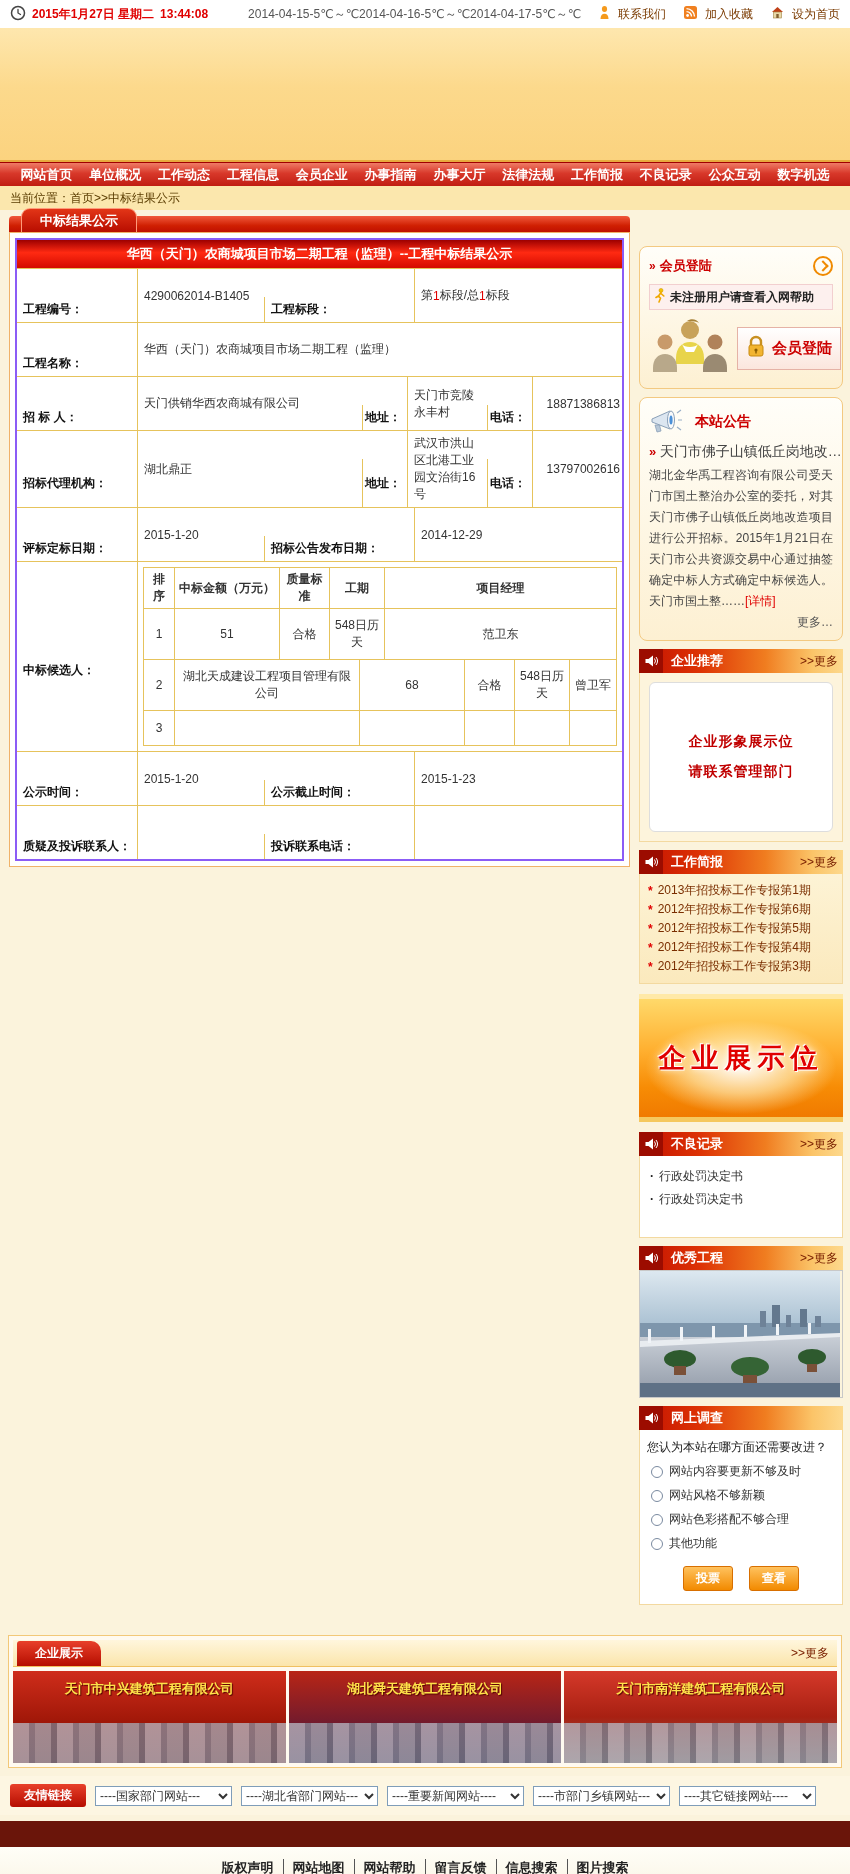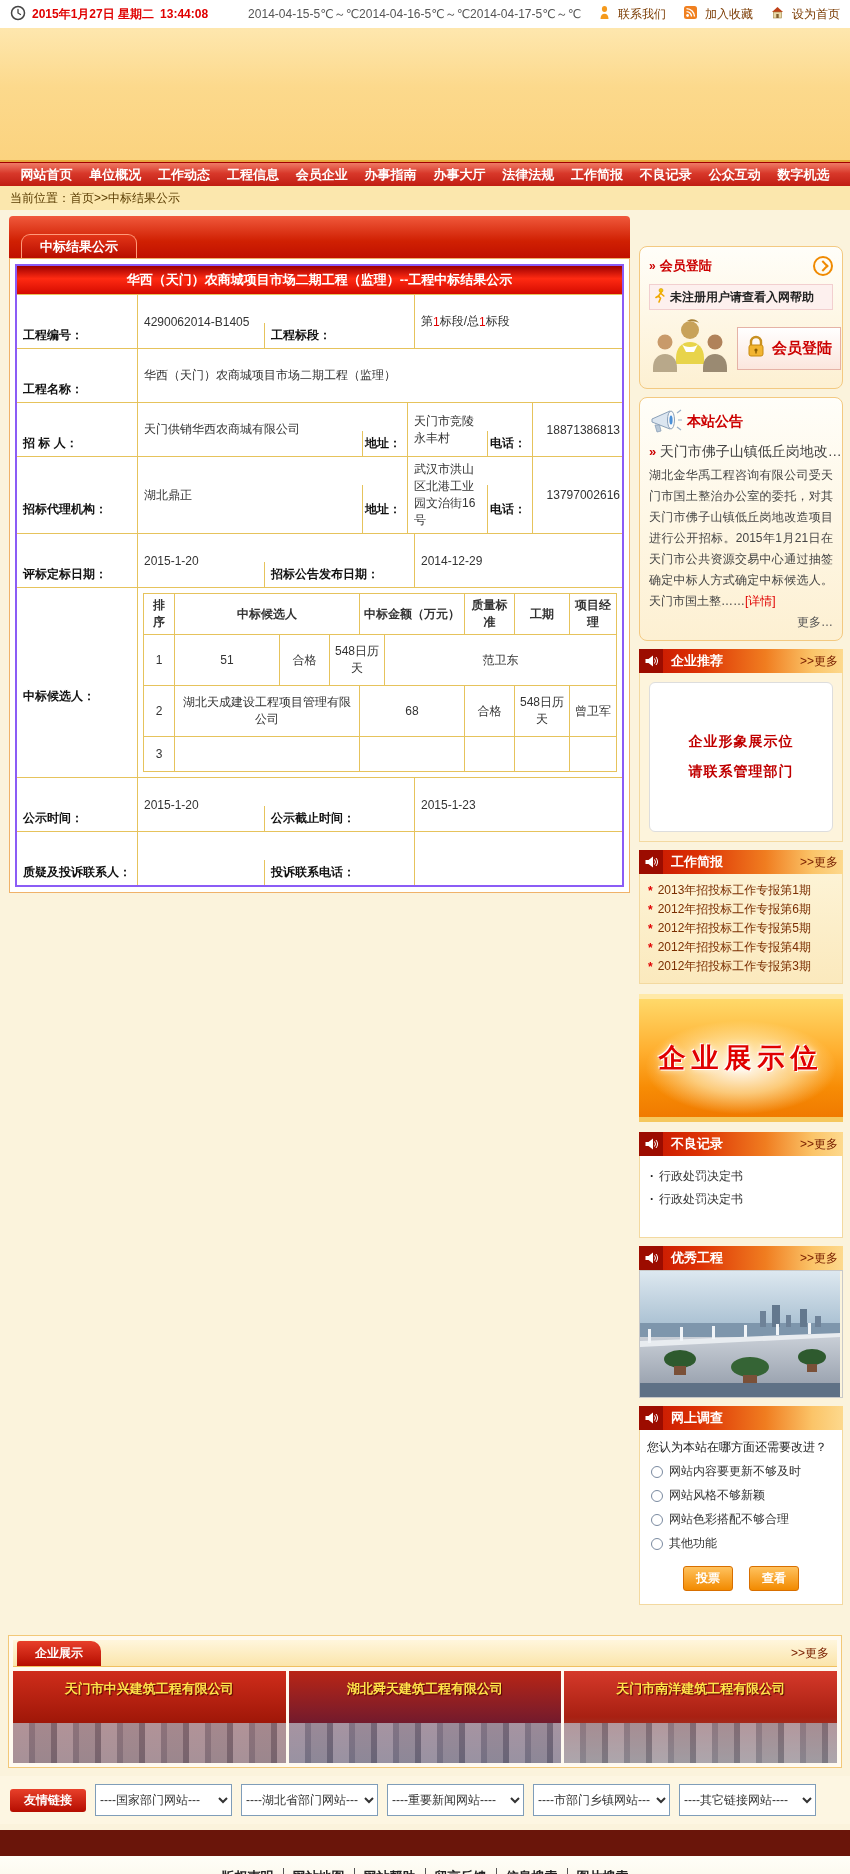--- a/index.html
+++ b/index.html
@@ -18,21 +18,21 @@
   .nav{height:24px;background:linear-gradient(180deg,#ef7b66 0%,#d8382a 45%,#c01d12 100%);border-top:1px solid #a00000;display:flex;align-items:center;justify-content:space-around;padding:0 12px;box-sizing:border-box;}
   .nav-item{color:#fff;font-weight:bold;font-size:13px;white-space:nowrap;cursor:pointer;}
   .crumb{height:24px;background:#fbe7ad;display:flex;align-items:center;padding:0 10px;color:#5a3c00;box-sizing:border-box;}
 
   
   .main{display:flex;gap:9px;padding:6px 8px 0 9px;align-items:flex-start;}
   .col-left{width:621px;flex:none;}
   .col-right{width:204px;flex:none;margin-top:30px;display:flex;flex-direction:column;}
 
   
-  .tabbar{height:42px;background:linear-gradient(180deg,#f0593c 0%,#d02002 60%,#c01000 100%);border-radius:4px 4px 0 0;display:flex;align-items:flex-end;padding-left:12px;}
+  .tabbar{height:16px;background:linear-gradient(180deg,#f0593c 0%,#d02002 60%,#c01000 100%);border-radius:4px 4px 0 0;display:flex;align-items:flex-end;padding-left:12px;}
   .tab{height:23px;background:linear-gradient(180deg,#e23517,#b80d00);border:1px solid #ff9a7a;border-bottom:none;border-radius:9px 9px 0 0;color:#fff;font-weight:bold;font-size:13px;display:flex;align-items:center;padding:0 18px;}
   .cbox{background:#fff;border:1px solid #f0b269;padding:5px;}
   .btable{border:2px solid #8b5cf6;}
   .t-title{height:28px;background:linear-gradient(180deg,#9d0000 0%,#ff2a12 45%,#d40b00 100%);color:#fff;font-weight:bold;font-size:13px;display:flex;align-items:center;justify-content:center;}
   .trow{display:flex;border-top:1px solid #e6c35c;background:#fff;}
   .tc{padding:4px 6px;box-sizing:border-box;display:flex;align-items:center;}
   .tc + .tc{border-left:1px solid #e6c35c;}
   .lbl{font-weight:bold;color:#111;margin-top:28px;}
   .red{color:#e00000;}
   .w120{width:120px;flex:none;} .w127{width:127px;flex:none;} .w150{width:150px;flex:none;}
@@ -54,21 +54,21 @@
   .login-head{display:flex;align-items:center;gap:4px;}
   .login-title{color:#cc0000;font-weight:bold;font-size:13px;}
   .prefix{color:#cc0000;font-weight:bold;}
   .circle-arrow{margin-left:auto;width:16px;height:16px;border:2px solid #f08a00;border-radius:50%;position:relative;cursor:pointer;flex:none;}
   .circle-arrow i{position:absolute;left:4px;top:4px;width:6px;height:6px;border-top:2px solid #f08a00;border-right:2px solid #f08a00;transform:rotate(45deg);}
   .login-help{margin-top:8px;background:#fdf0ee;border:1px solid #f2cfcf;padding:3px 4px;display:flex;align-items:center;gap:4px;font-weight:bold;color:#222;font-size:12px;cursor:pointer;}
   .login-body{display:flex;align-items:center;gap:6px;margin-top:8px;}
   .login-btn{border:1px solid #e5b2a6;background:linear-gradient(180deg,#fff,#fbe6dd);padding:7px 8px;display:flex;align-items:center;gap:6px;cursor:pointer;}
   .login-btn-text{color:#cc0000;font-weight:bold;font-size:15px;white-space:nowrap;}
 
-  .notice-head{display:flex;align-items:center;gap:4px;}
+  .notice-head{display:flex;align-items:center;gap:12px;}
   .notice-title{color:#cc0000;font-weight:bold;font-size:14px;}
   .notice-link{margin-top:6px;font-size:13px;color:#333;cursor:pointer;white-space:nowrap;}
   .notice-body{margin-top:4px;line-height:1.75;color:#444;text-align:justify;}
   .detail{color:#e00000;cursor:pointer;}
   .notice-more{text-align:right;color:#555;cursor:pointer;margin-top:2px;}
 
   .sbar{height:24px;display:flex;align-items:center;background:linear-gradient(90deg,#c31000 0%,#dd3305 30%,#f07d20 62%,#fbc468 85%,#fdd98d 100%);}
   .sbar-icon{width:24px;height:24px;background:#9c0c00;display:flex;align-items:center;justify-content:center;flex:none;}
   .sbar-title{color:#fff;font-weight:bold;font-size:13px;margin-left:8px;}
   .sbar-more{margin-left:auto;margin-right:5px;color:#7a2000;cursor:pointer;white-space:nowrap;}
@@ -111,21 +111,21 @@
   .sc-card::after{content:"";position:absolute;left:0;right:0;bottom:0;height:40px;opacity:.75;
     background:repeating-linear-gradient(90deg,#b8bcc8 0 16px,#8890a0 16px 22px,#a8aeba 22px 38px,#788090 38px 44px);}
   .sc-card:nth-child(2){background:linear-gradient(180deg,#b82516 0%,#6e1a2e 60%,#3a1430 100%);}
   .sc-card:nth-child(3){background:linear-gradient(180deg,#d5392a 0%,#a82012 50%,#8a655a 100%);}
   .sc-card:nth-child(4){background:linear-gradient(180deg,#c62a1a 0%,#8e1508 55%,#5e2a20 100%);}
   .sc-name{color:#ffe24a;font-weight:bold;font-size:13px;text-shadow:1px 1px 1px #500;z-index:2;white-space:nowrap;}
 
   
   .linksbar{display:flex;align-items:center;gap:9px;padding:8px 10px;background:#fdf6e2;margin-top:8px;}
   .fl-tab{background:linear-gradient(180deg,#e8402a,#b50d00);color:#fff;font-weight:bold;padding:3px 14px;border-radius:3px;cursor:pointer;white-space:nowrap;}
-  .linksbar select{width:137px;height:32px;font-size:12px;color:#333;border:1px solid #7f9db9;background:#fff;font-family:"Liberation Sans","DejaVu Sans",sans-serif;}
+  .linksbar select{width:137px;height:20px;font-size:12px;color:#333;border:1px solid #7f9db9;background:#fff;font-family:"Liberation Sans","DejaVu Sans",sans-serif;}
 
   .darkband{height:26px;background:#6a150a;margin-top:6px;}
 
   
   .footer{position:relative;background:linear-gradient(180deg,#fffef8 0%,#f6f1dc 55%,#e9e2c4 100%);padding:12px 0 20px;text-align:center;min-height:84px;}
   .f-links{display:flex;justify-content:center;font-weight:bold;color:#222;font-size:13px;}
   .f-link{padding:0 9px;border-right:1px solid #555;cursor:pointer;}
   .f-link:last-child{border-right:none;}
 </style>
 </head>
@@ -243,21 +243,20 @@
             <div class="tc lbl w150">招标公告发布日期：</div>
             <div class="tc grow">2014-12-29</div>
           </div>
 
           <div class="trow">
             <div class="tc lbl w120">中标候选人：</div>
             <div class="cand-cell" style="border-left:1px solid #e6c35c">
               <div class="itable">
                 <div class="irow ihead">
                   <div class="ic iw30">排序</div>
-                  <div class="ic iw185">中标候选人</div>
                   <div class="ic iw105">中标金额（万元）</div>
                   <div class="ic iw50">质量标准</div>
                   <div class="ic iw55">工期</div>
                   <div class="ic iwm">项目经理</div>
                 </div>
                 <div class="irow">
                   <div class="ic iw30">1</div>
                   <div class="ic iw105">51</div>
                   <div class="ic iw50">合格</div>
                   <div class="ic iw55">548日历天</div>

